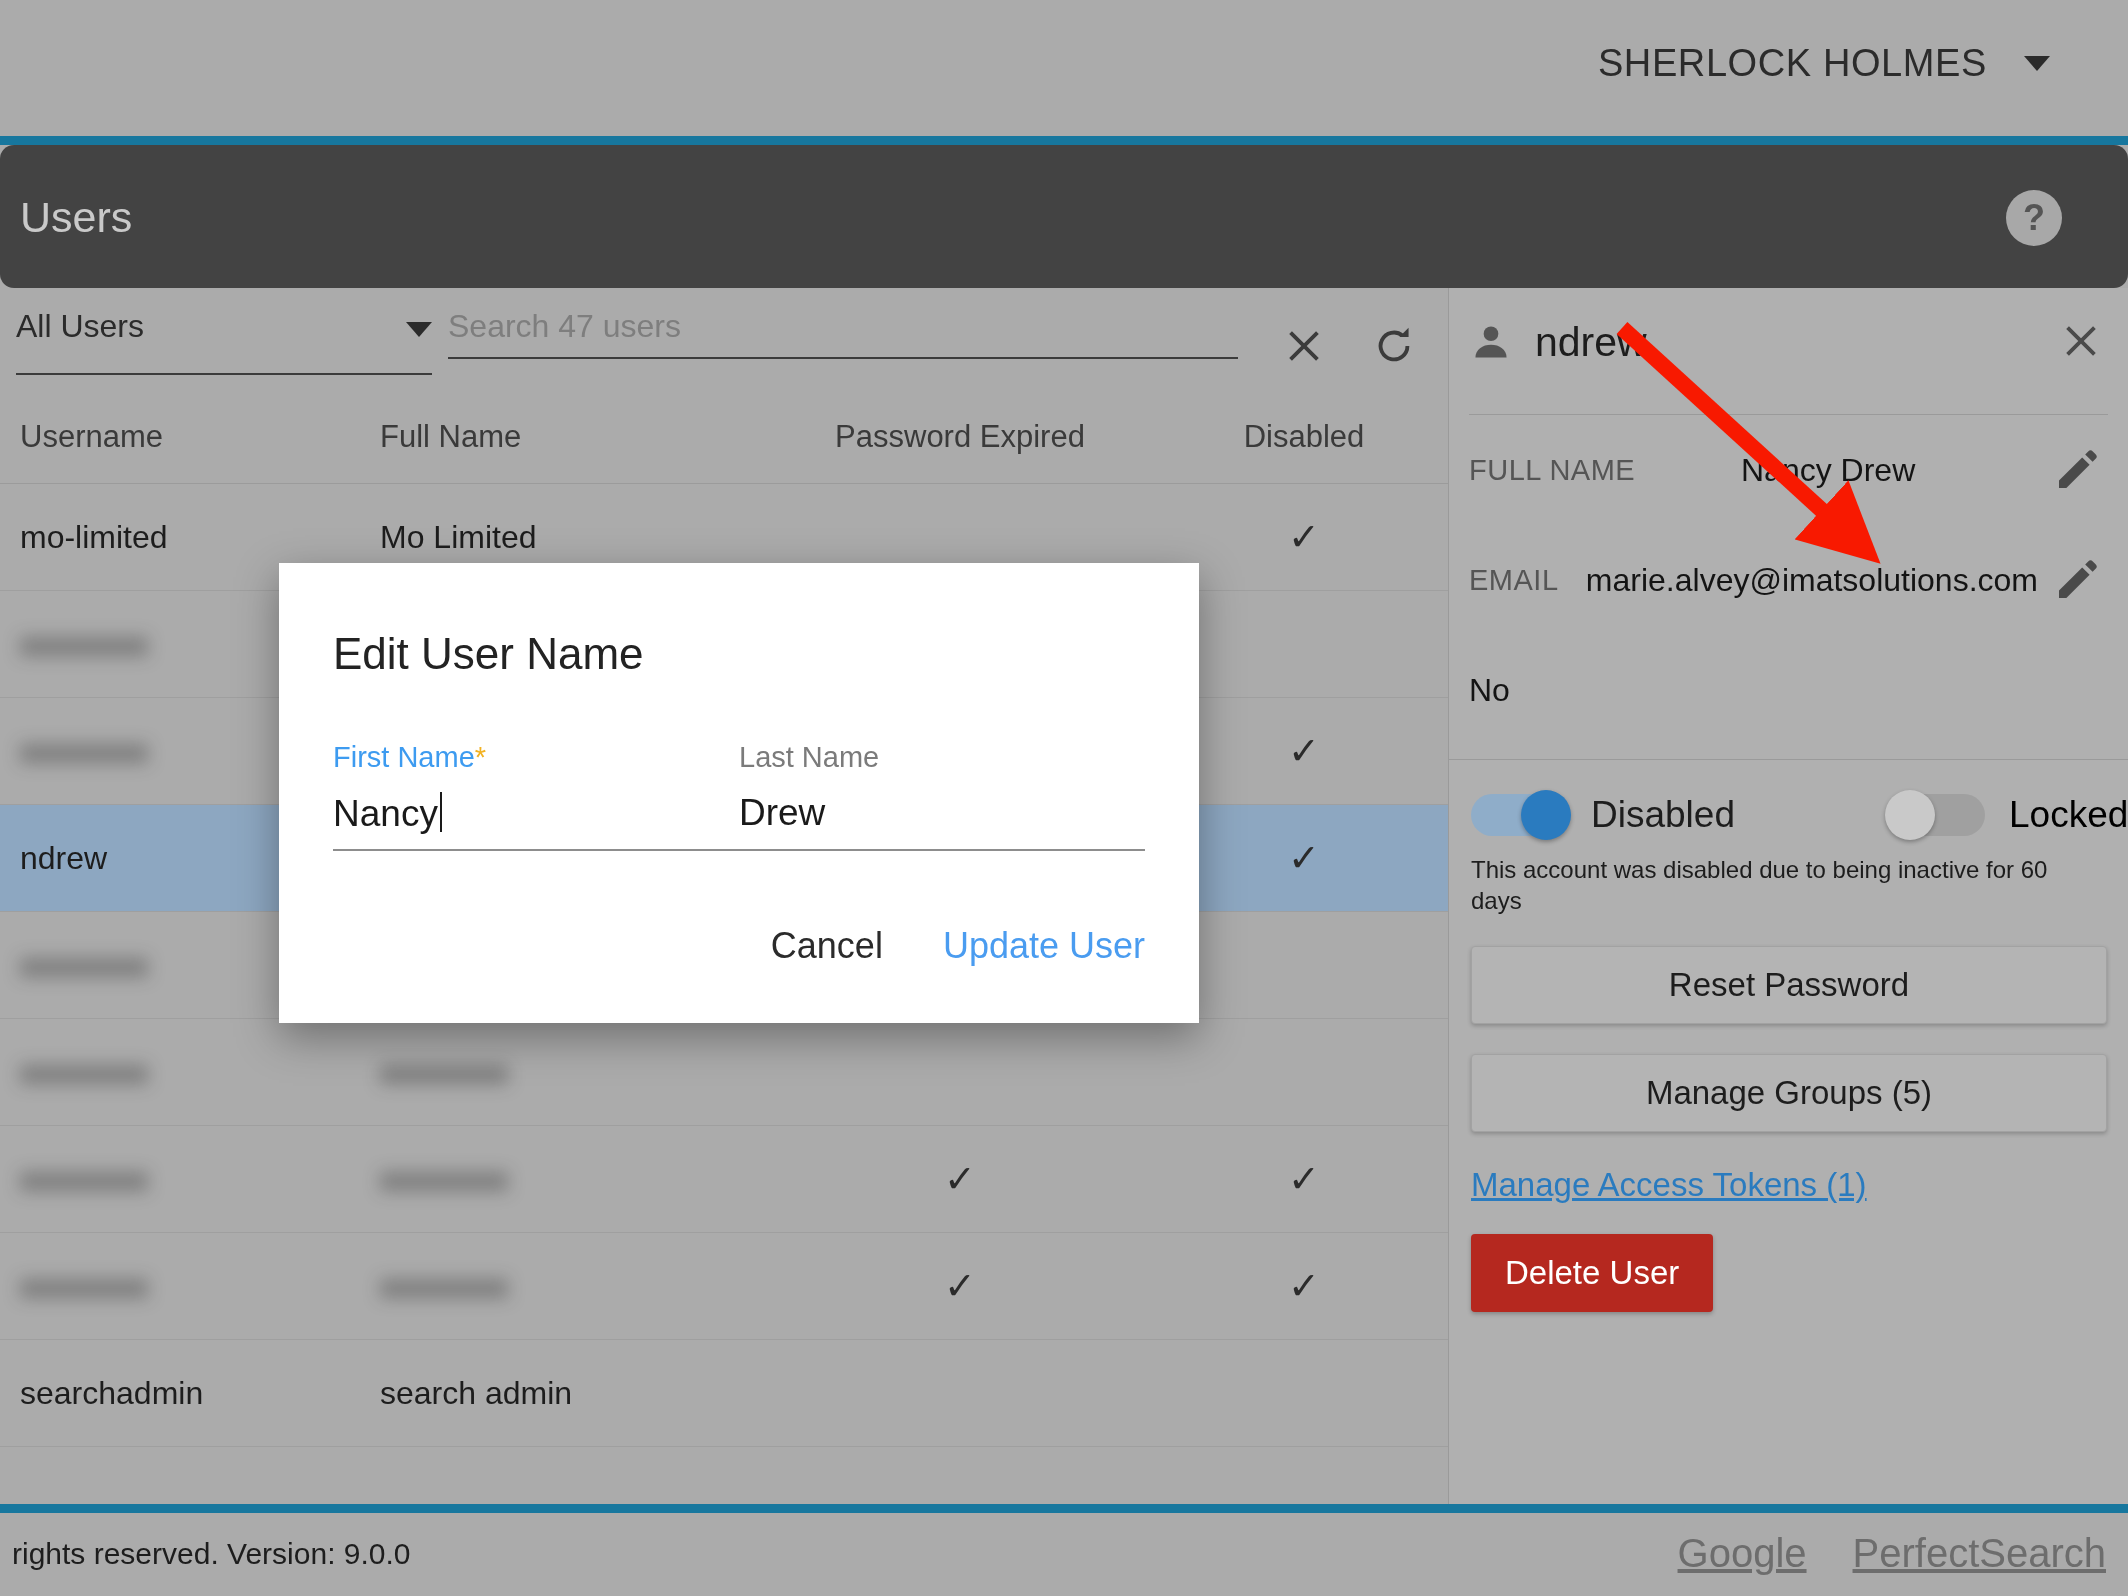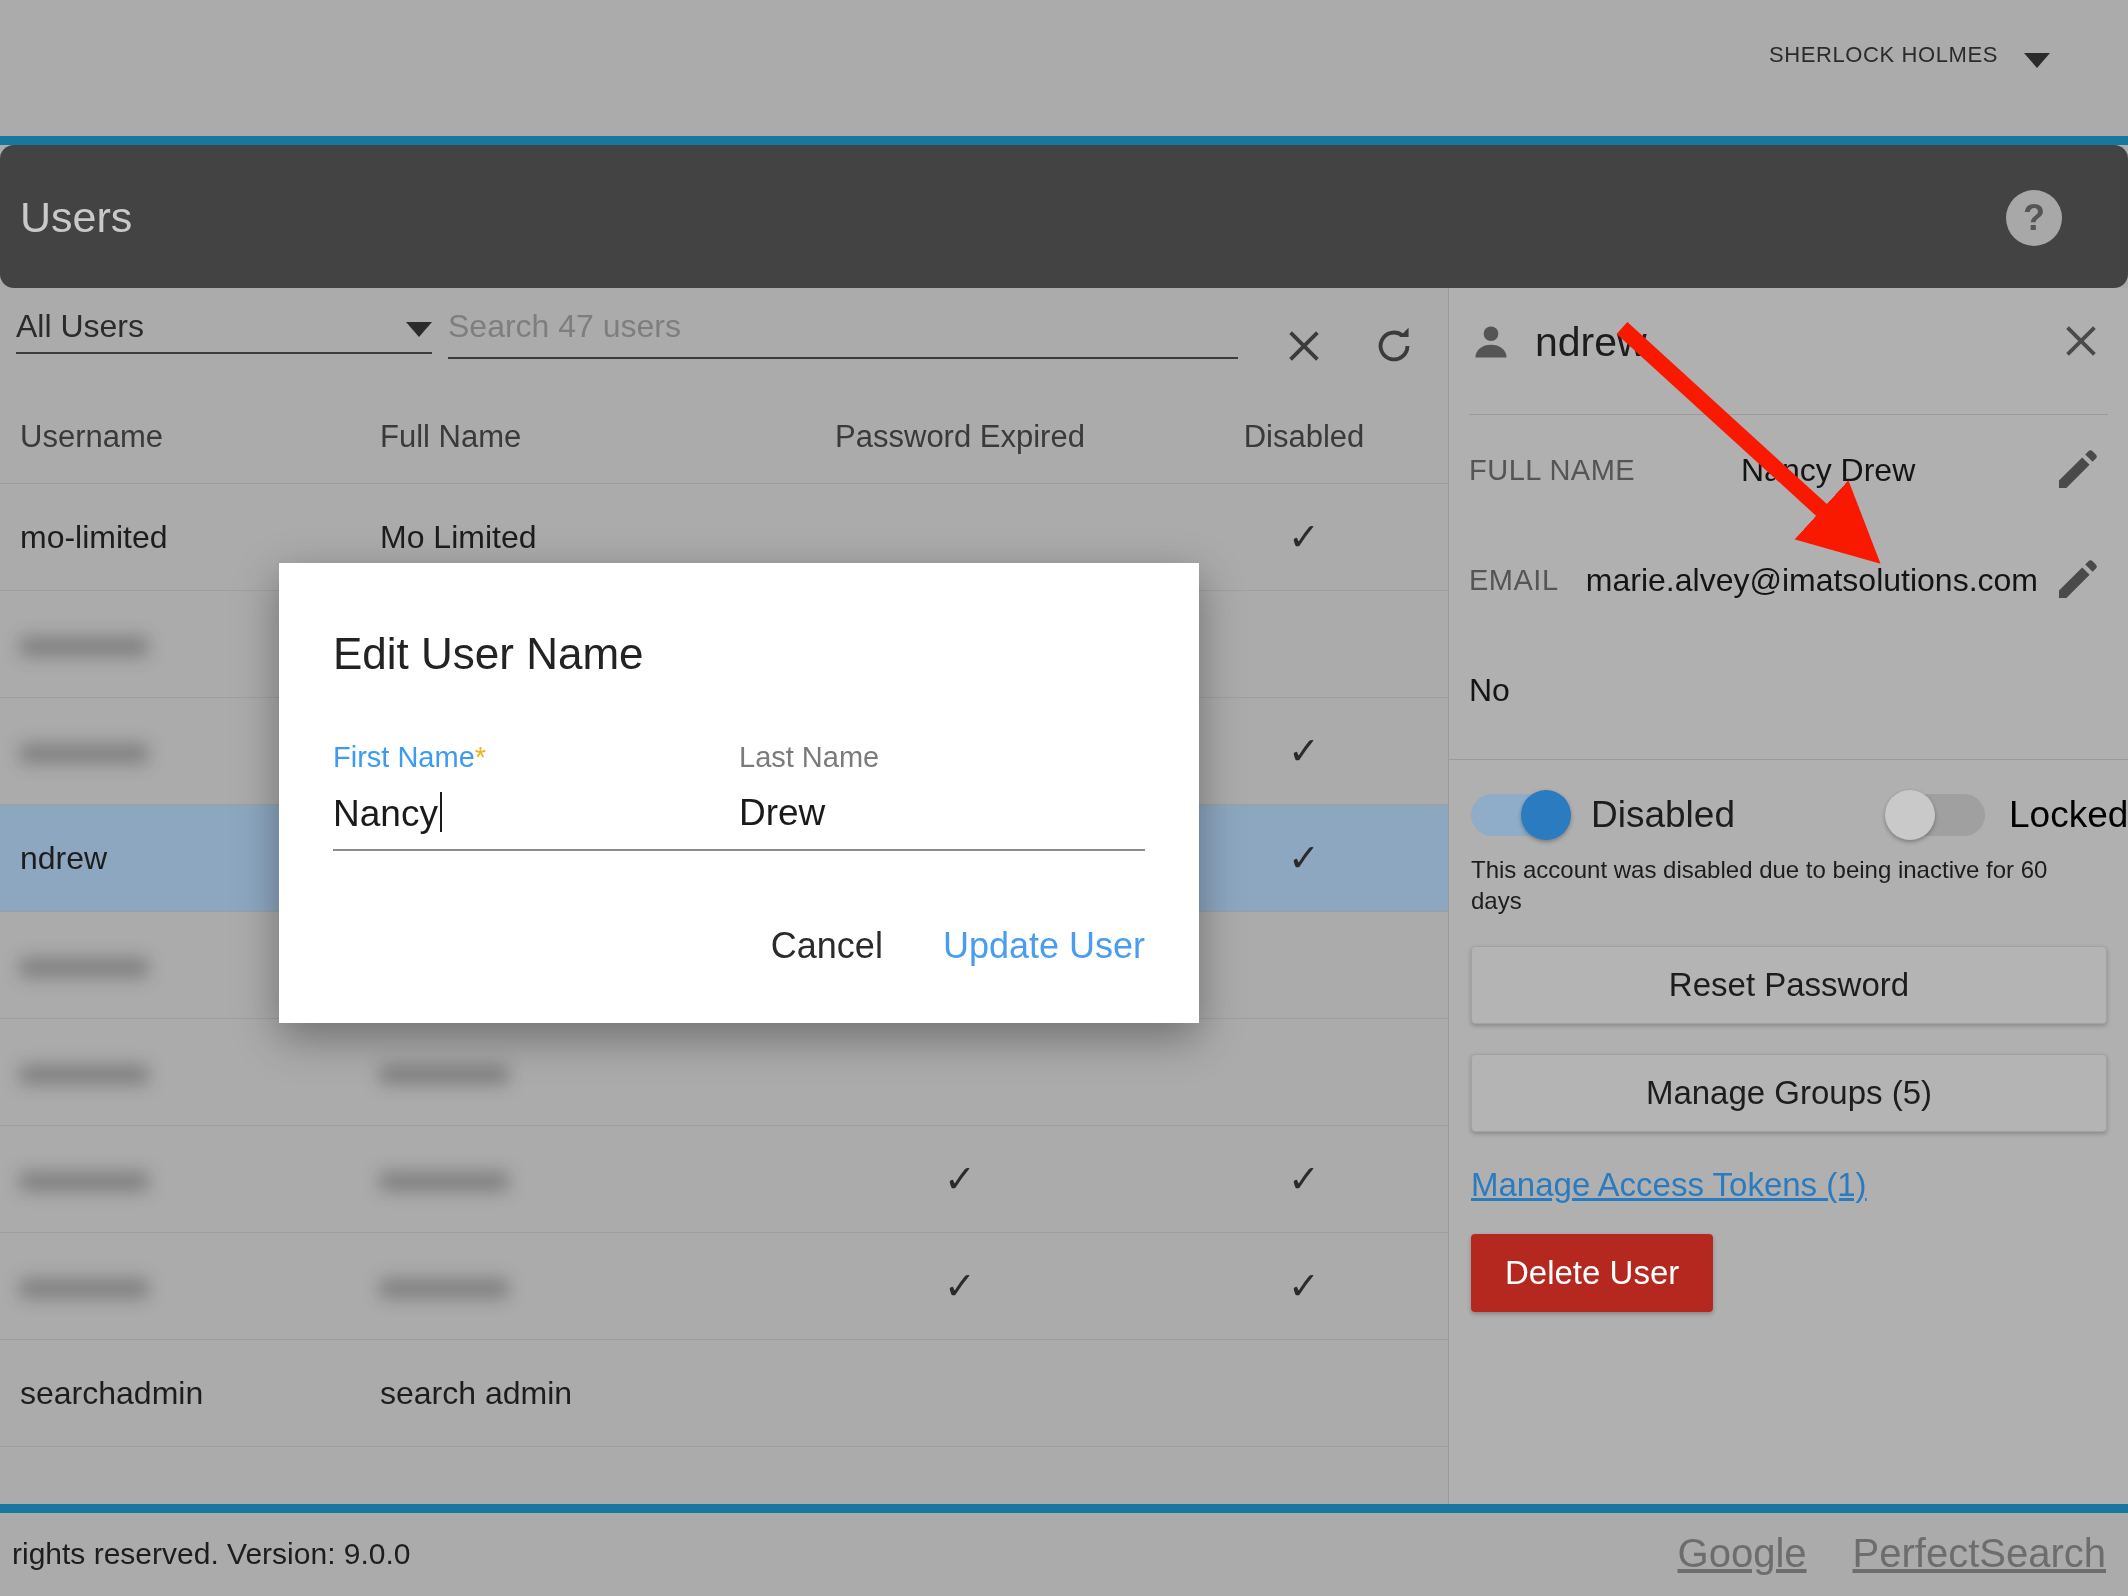--- a/index.html
+++ b/index.html
@@ -11,22 +11,22 @@
   }
   #app { position: relative; width: 2128px; height: 1596px; }
 
   
   .topbar {
     position: absolute; left: 0; top: 0; width: 2128px; height: 136px;
     background: #ababab;
   }
   .topbar-user {
     position: absolute; right: 78px; top: 42px;
-    display: flex; align-items: flex-end; gap: 26px;
-    color: #2b2b2b; font-size: 22px; letter-spacing: 0.6px;
+    display: flex; align-items: center; gap: 37px;
+    color: #2b2b2b; font-size: 38px; letter-spacing: 0.6px;
   }
   .caret-down {
     width: 0; height: 0;
     border-left: 13px solid transparent;
     border-right: 13px solid transparent;
     border-top: 15px solid #2b2b2b;
   }
 
   .teal-rule {
     position: absolute; left: 0; width: 2128px; height: 9px;
@@ -57,21 +57,21 @@
   
   .list-area {
     position: absolute; left: 0; top: 288px;
     width: 1448px; height: 1216px; background: #ababab; overflow: hidden;
   }
   .filter-row { position: relative; height: 103px; }
   .filter-select {
     position: absolute; left: 16px; top: 20px; width: 416px;
     border-bottom: 2px solid #3b3b3b;
     display: flex; align-items: flex-end; justify-content: space-between;
-    padding-bottom: 7px; cursor: pointer;
+    padding-bottom: 28px; cursor: pointer;
   }
   .filter-select .val { font-size: 32px; color: #2b2b2b; }
   .filter-select .caret {
     width: 0; height: 0;
     border-left: 13px solid transparent;
     border-right: 13px solid transparent;
     border-top: 15px solid #2b2b2b;
     margin-bottom: 8px;
   }
   .search-field {

